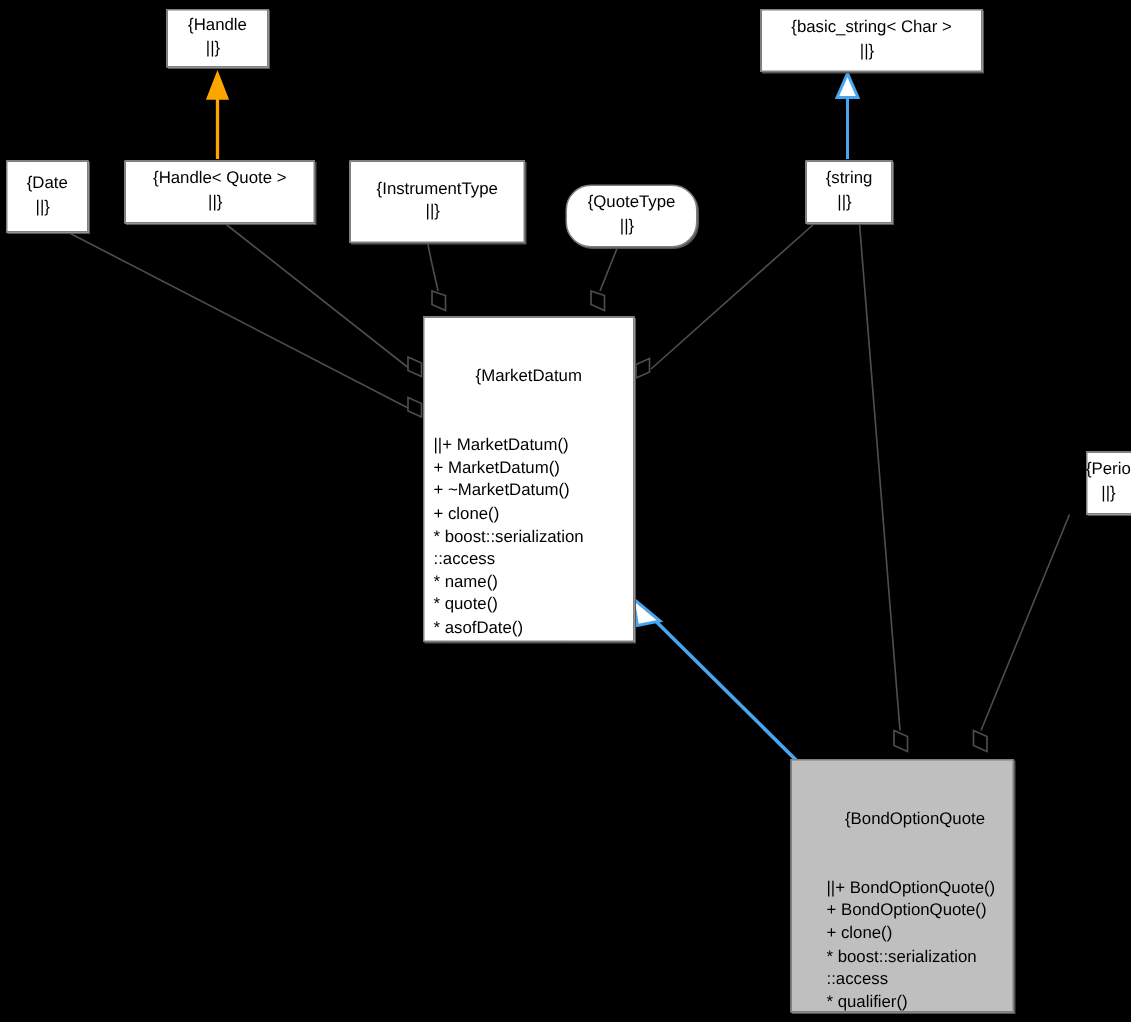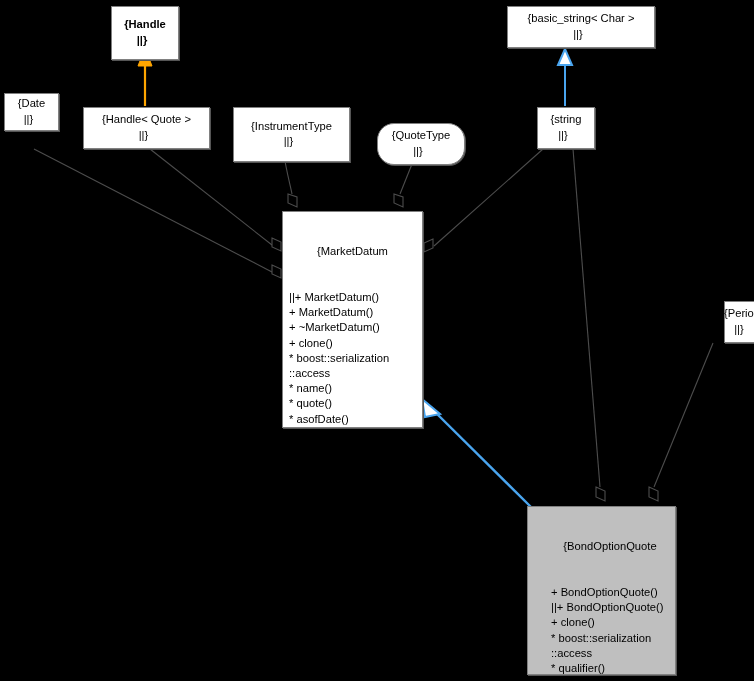--- a/index.html
+++ b/index.html
@@ -117,31 +117,31 @@
       <line x1="565" y1="106" x2="565" y2="63" stroke="#4aa5ef" stroke-width="2"></line>
       <polygon points="565,49 558,65 572,65" fill="#ffffff" stroke="#4aa5ef" stroke-width="2"></polygon>
     </g>
 
     <g>
       <line x1="531" y1="507" x2="431" y2="408" stroke="#4aa5ef" stroke-width="2.4"></line>
       <polygon points="422,399 425,417 440,414" fill="#ffffff" stroke="#4aa5ef" stroke-width="2"></polygon>
     </g>
   </svg>
 
-  <div class="uml-node simple" style="left:111px; top:6px; width:68px; height:54px;font-weight:bold;">
+  <div class="uml-node simple" style="left:111px; top:6px; width:68px; height:39px;">
     <span class="node-title">{Handle</span>
     <span class="node-close">||}</span>
   </div>
 
   <div class="uml-node simple" style="left:491px; top:6px; width:148px; height:42px;margin-left:16px;">
     <span class="node-title">{basic_string&lt; Char &gt;</span>
     <span class="node-close">||}</span>
   </div>
 
-  <div class="uml-node simple" style="left:4px; top:93px; width:55px; height:38px;">
+  <div class="uml-node simple" style="left:4px; top:107px; width:55px; height:48px;">
     <span class="node-title">{Date</span>
     <span class="node-close">||}</span>
   </div>
 
   <div class="uml-node simple" style="left:83px; top:107px; width:127px; height:42px;">
     <span class="node-title">{Handle&lt; Quote &gt;</span>
     <span class="node-close">||}</span>
   </div>
 
   <div class="uml-node simple" style="left:233px; top:107px; width:117px; height:55px;">
@@ -165,17 +165,17 @@
   </div>
 
   <div class="uml-node" style="left:282px; top:211px; width:141px; height:217px;">
     <span class="node-title">{MarketDatum</span>
     <span class="node-members"><span>||+ MarketDatum()</span><span>+ MarketDatum()</span><span>+ ~MarketDatum()</span><span>+ clone()</span><span>* boost::serialization</span><span>::access</span><span>* name()</span><span>* quote()</span><span>* asofDate()</span><span>* instrumentType()</span><span>* quoteType()</span><span>* serialize()</span></span>
     <span class="node-close">}</span>
   </div>
 
   <div class="uml-node shaded" style="left:527px; top:506px; width:149px; height:169px;padding-left:20px;">
     <span class="node-title">{BondOptionQuote</span>
-    <span class="node-members"><span>+ BondOptionQuote()</span><span>||+ BondOptionQuote()</span><span>+ clone()</span><span>* boost::serialization</span><span>::access</span><span>* qualifier()</span><span>* expiry()</span></span>
+    <span class="node-members"><span>||+ BondOptionQuote()</span><span>+ BondOptionQuote()</span><span>+ clone()</span><span>* boost::serialization</span><span>::access</span><span>* qualifier()</span><span>* expiry()</span></span>
     
   </div>
 
 </div>
 
 </body></html>

